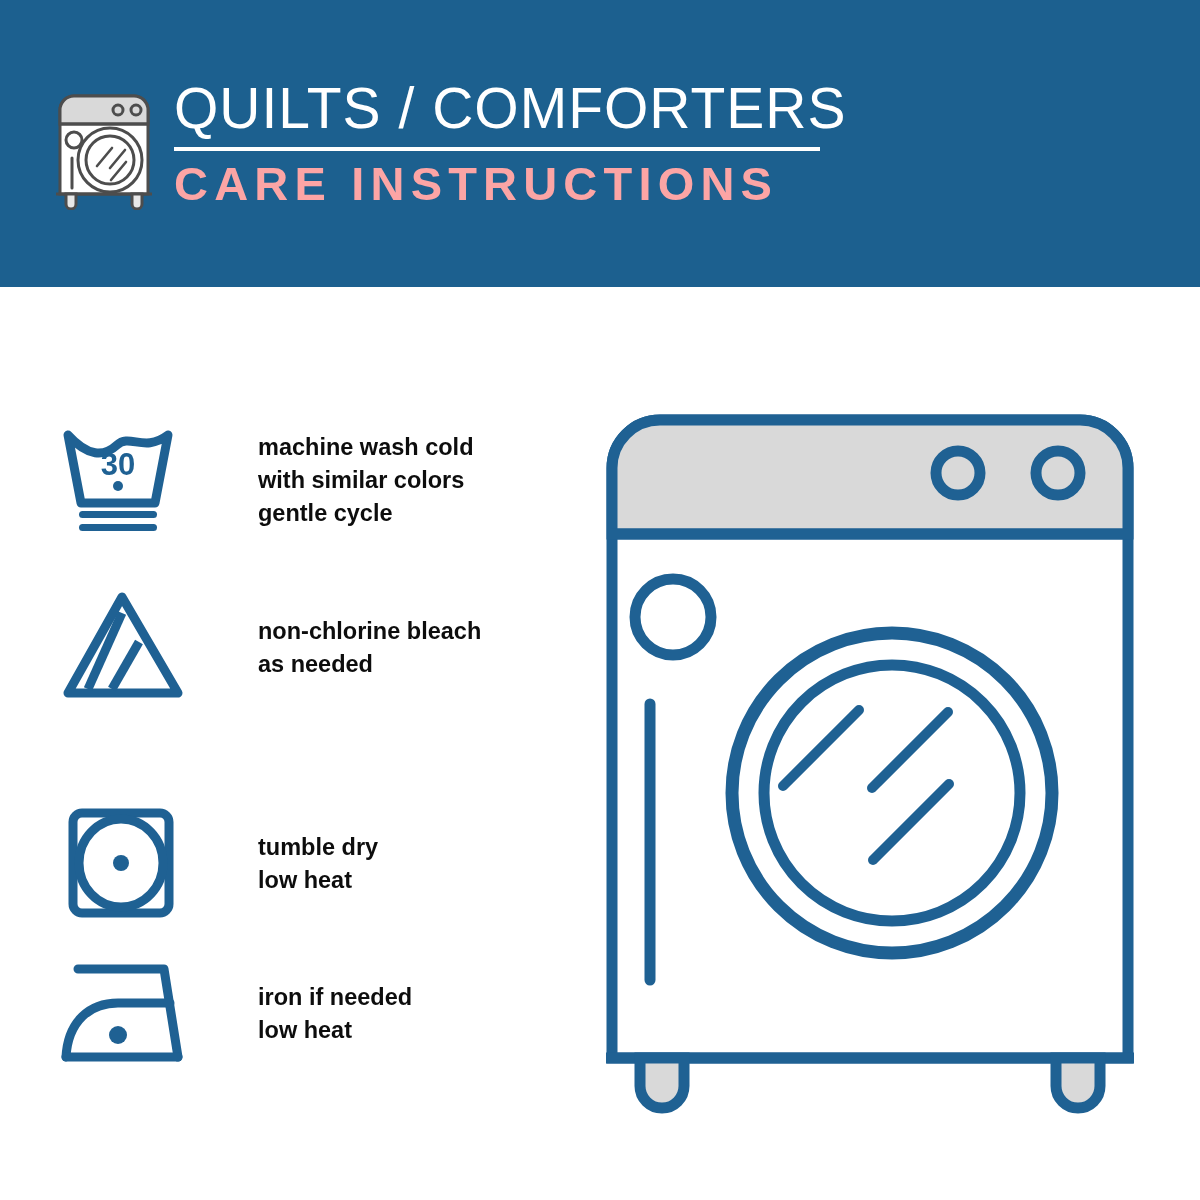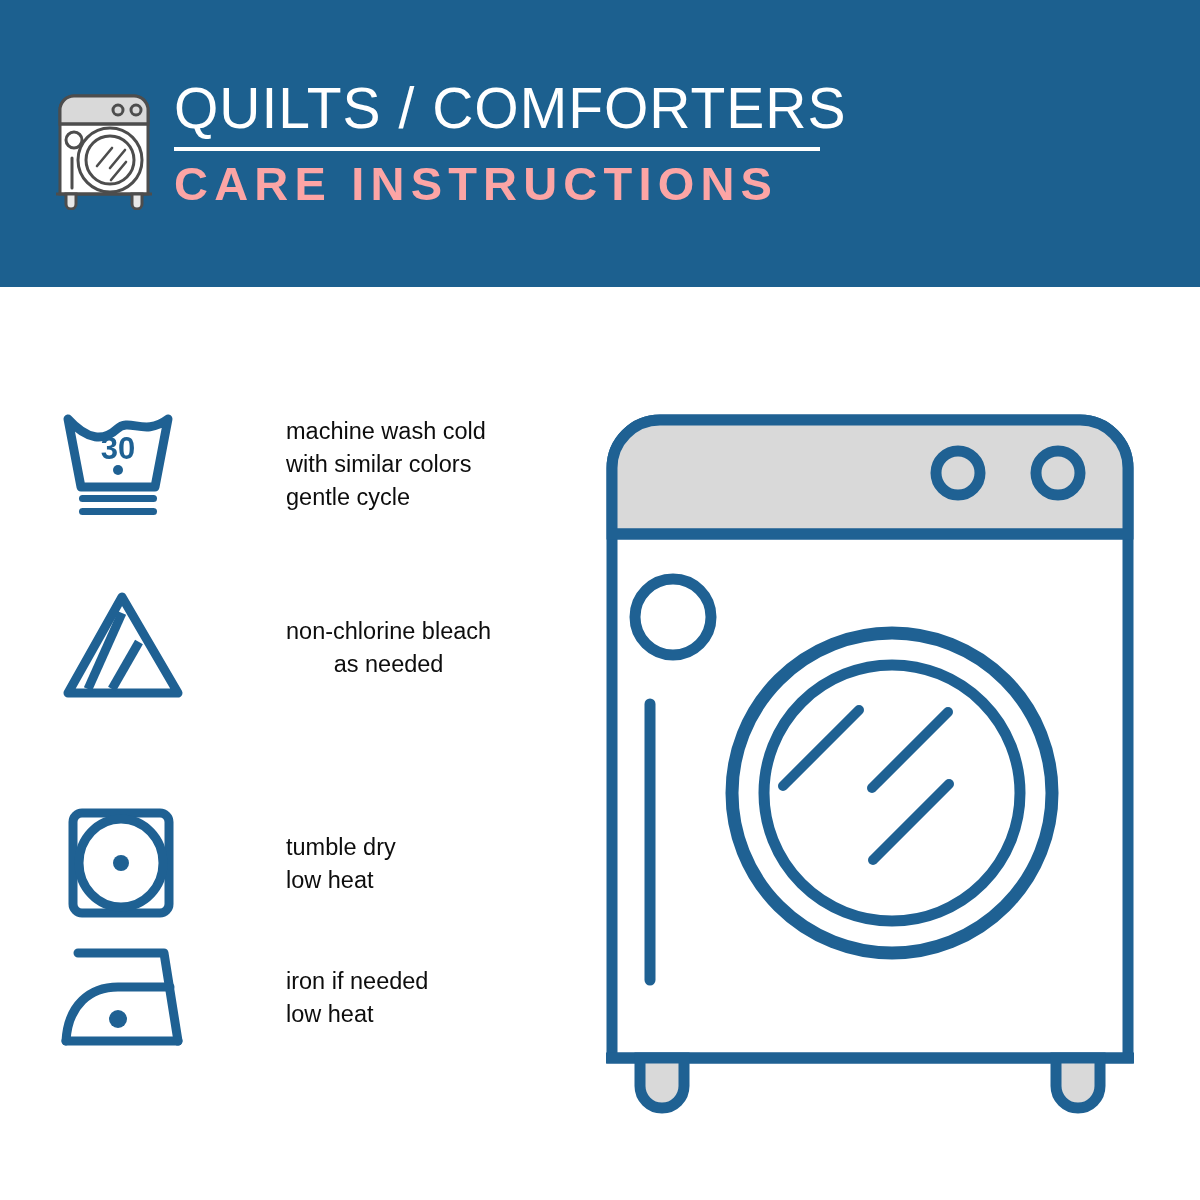--- a/index.html
+++ b/index.html
@@ -71,41 +71,41 @@
     left: 0;
     top: 287px;
     width: 560px;
   }
   .care-row {
     position: absolute;
     left: 60px;
     display: flex;
     align-items: flex-start;
   }
-  .care-row.r0 { top: 120px; justify-content: center; }
+  .care-row.r0 { top: 136px; justify-content: center; }
   .care-row.r1 { top: 302px; }
   .care-row.r2 { top: 520px; }
-  .care-row.r3 { top: 652px; justify-content: flex-end; }
+  .care-row.r3 { top: 668px; justify-content: flex-end; }
 
   .care-icon {
     width: 130px;
     flex: none;
   }
   .care-icon svg { display: block; }
 
   .care-label {
-    margin-left: 96px;
+    margin-left: 68px;
     color: #0d0d0d;
     font-size: 23.5px;
     line-height: 33px;
-    font-weight: 400;
+    font-weight: 700;
     white-space: pre-line;
   }
   .care-row.r0 .care-label { margin-top: 8px; }
-  .care-row.r1 .care-label { margin-top: 26px; text-align: center; }
+  .care-row.r1 .care-label { margin-top: 26px; }
   .care-row.r2 .care-label { margin-top: 24px; }
   .care-row.r3 .care-label { margin-top: 26px; }
 
   
   .machine-illustration {
     position: absolute;
     left: 600px;
     top: 408px;
     width: 560px;
     height: 710px;

